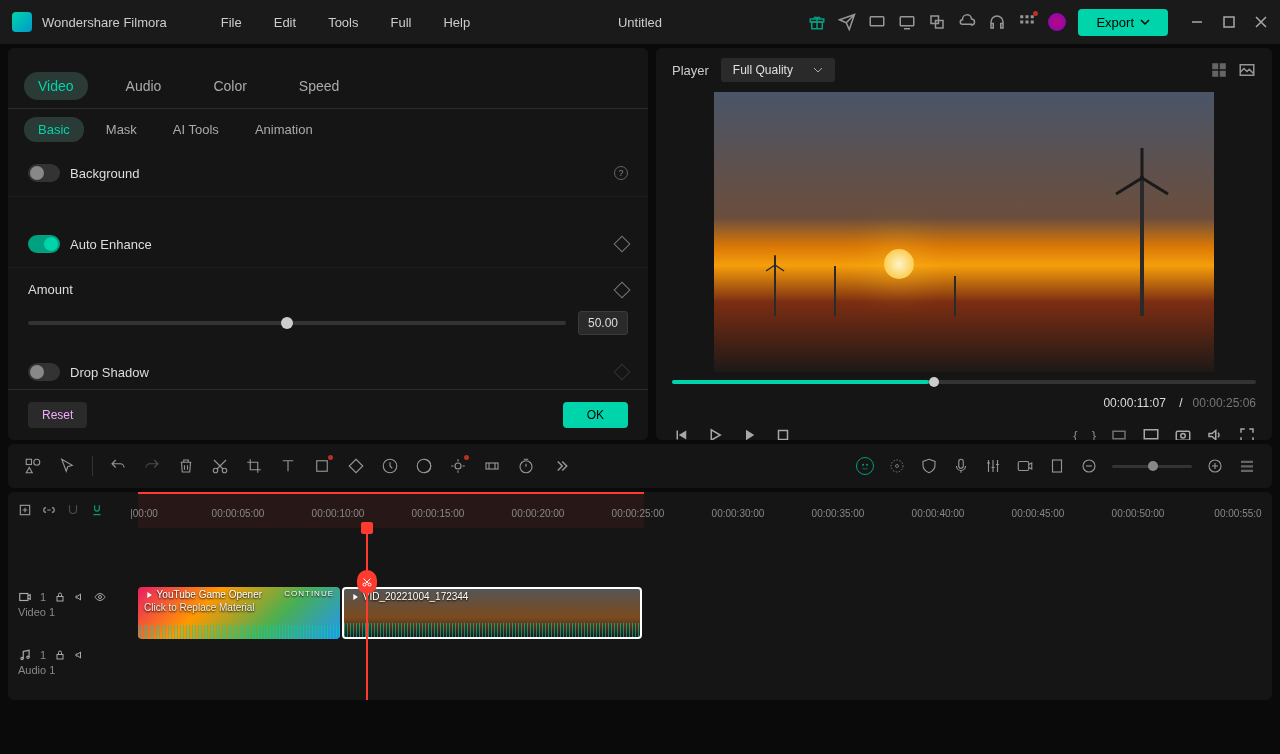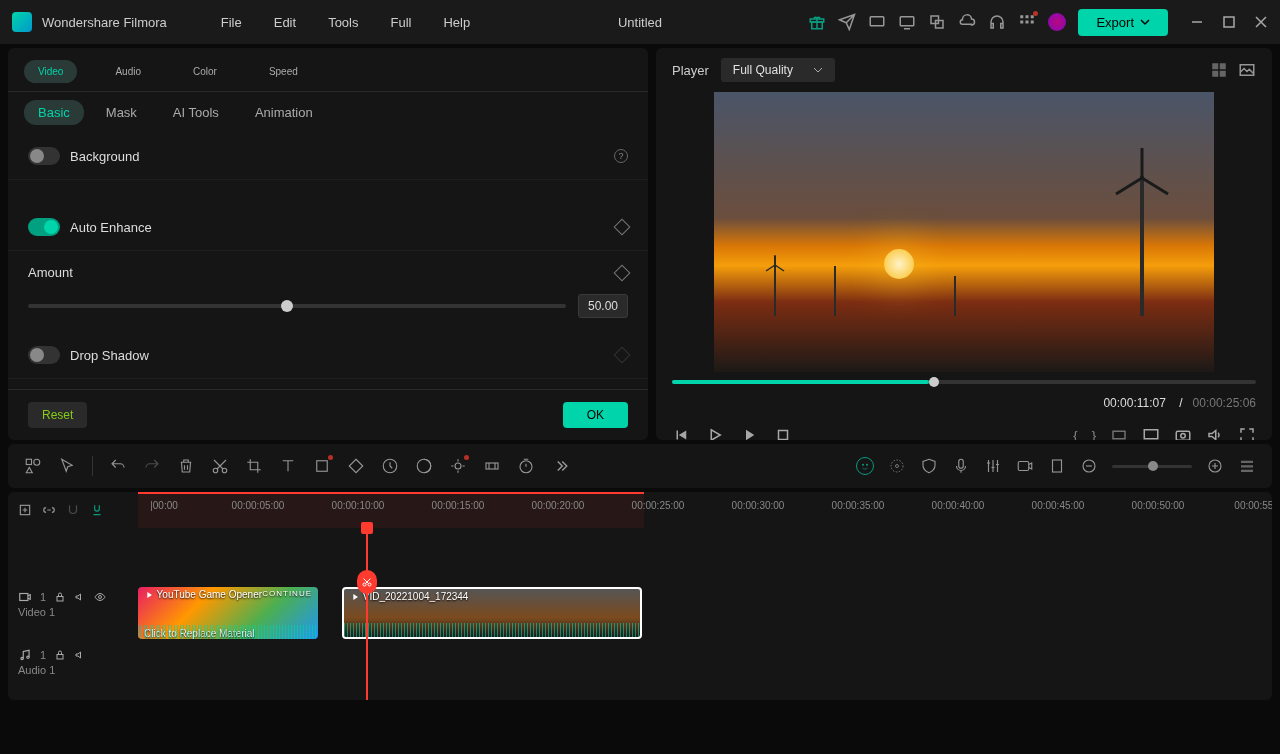--- a/index.html
+++ b/index.html
@@ -11,39 +11,39 @@
 .project-title { position: absolute; left: 50%; transform: translateX(-50%); color: #ccc; font-size: 13px; }
 .titlebar-right { margin-left: auto; display: flex; align-items: center; gap: 12px; }
 .tb-icon { width: 18px; height: 18px; opacity: .7; cursor: pointer; }
 .tb-icon svg { width: 100%; height: 100%; }
 .export-btn { background: #00d4aa; color: #000; padding: 6px 18px; border-radius: 4px; cursor: pointer; font-size: 13px; display: flex; align-items: center; gap: 6px; }
 .win-controls { display: flex; gap: 18px; margin-left: 10px; }
 .win-ctrl { width: 14px; height: 14px; cursor: pointer; opacity: .8; }
 .main { display: flex; height: 400px; }
 .panel-left { width: 640px; background: #151515; display: flex; flex-direction: column; border-radius: 6px; margin: 4px 4px 4px 8px; overflow: hidden; }
 .tabs-primary { display: flex; padding: 12px 16px 8px; gap: 24px; border-bottom: 1px solid #2a2a2a; }
-.tab-p { padding: 6px 14px; cursor: pointer; color: #aaa; font-size: 10px; border-radius: 14px; }
+.tab-p { padding: 6px 14px; cursor: pointer; color: #aaa; font-size: 14px; border-radius: 14px; margin-top: 12px; }
 .tab-p.active { background: #2a3a36; color: #00d4aa; }
 .tabs-secondary { display: flex; padding: 8px 16px; gap: 8px; }
 .tab-s { padding: 5px 14px; cursor: pointer; color: #aaa; font-size: 13px; border-radius: 12px; }
 .tab-s.active { background: #2a3a36; color: #00d4aa; }
 .props { flex: 1; overflow-y: auto; }
 .prop-row { padding: 14px 20px; display: flex; align-items: center; gap: 10px; border-bottom: 1px solid #1e1e1e; }
 .toggle { width: 32px; height: 18px; background: #333; border-radius: 9px; position: relative; cursor: pointer; }
 .toggle::after { content: ""; position: absolute; width: 14px; height: 14px; background: #888; border-radius: 50%; top: 2px; left: 2px; transition: .2s; }
 .toggle.on { background: #00a080; }
 .toggle.on::after { background: #00d4aa; left: 16px; }
 .prop-label { flex: 1; color: #ddd; font-size: 13px; }
 .diamond { width: 12px; height: 12px; transform: rotate(45deg); border: 1px solid #777; cursor: pointer; }
 .slider-row { padding: 10px 20px 14px; display: flex; align-items: center; gap: 12px; }
 .slider { flex: 1; height: 4px; background: #333; position: relative; border-radius: 2px; }
 .slider-thumb { position: absolute; width: 12px; height: 12px; background: #ccc; border-radius: 50%; top: -4px; left: 47%; cursor: pointer; }
 .slider-val { width: 50px; background: #2a2a2a; border: 1px solid #3a3a3a; color: #ddd; text-align: center; padding: 4px; border-radius: 3px; font-size: 12px; }
 .panel-footer { display: flex; justify-content: space-between; padding: 12px 20px; border-top: 1px solid #2a2a2a; }
-.btn-reset { background: #2a2a2a; color: #84cc16; padding: 6px 14px; border-radius: 4px; cursor: pointer; font-size: 12px; }
+.btn-reset { background: #2a2a2a; color: #f0abfc; padding: 6px 14px; border-radius: 4px; cursor: pointer; font-size: 12px; }
 .btn-ok { background: #00d4aa; color: #000; padding: 6px 24px; border-radius: 4px; cursor: pointer; font-size: 12px; font-weight: 400; }
 .panel-right { flex: 1; background: #151515; display: flex; flex-direction: column; border-radius: 6px; margin: 4px 8px 4px 4px; overflow: hidden; }
 .player-header { display: flex; align-items: center; padding: 10px 16px; gap: 12px; }
 .player-label { color: #ccc; font-size: 13px; }
 .quality-dd { background: #2a2a2a; padding: 5px 12px; border-radius: 3px; display: flex; align-items: center; gap: 20px; cursor: pointer; font-size: 12px; }
 .preview { flex: 1; display: flex; align-items: center; justify-content: center; padding: 0 48px; }
 .preview-canvas { width: 500px; height: 280px; background: linear-gradient(180deg,#4a5568 0%,#6b4e3d 45%,#d97706 55%,#f59e0b 62%,#7c2d12 75%,#1c1917 100%); position: relative; overflow: hidden; }
 .sun { position: absolute; width: 30px; height: 30px; background: radial-gradient(#fef3c7,#fbbf24); border-radius: 50%; left: 34%; top: 56%; box-shadow: 0 0 40px #fbbf24; }
 .turbine { position: absolute; bottom: 20%; }
 .turbine .pole { width: 2px; background: #2a2a2a; }
@@ -62,29 +62,29 @@
 .toolbar { height: 44px; background: #151515; display: flex; align-items: center; padding: 0 16px; gap: 16px; margin: 0 8px; border-radius: 6px; }
 .tool-icon { width: 18px; height: 18px; cursor: pointer; opacity: .7; }
 .tool-sep { width: 1px; height: 20px; background: #333; }
 .tool-right { margin-left: auto; display: flex; align-items: center; gap: 14px; }
 .zoom-slider { width: 80px; height: 3px; background: #333; position: relative; border-radius: 2px; }
 .zoom-thumb { position: absolute; width: 10px; height: 10px; background: #888; border-radius: 50%; top: -3.5px; left: 45%; }
 .timeline { flex: 1; background: #151515; margin: 4px 8px 8px; border-radius: 6px; display: flex; flex-direction: column; overflow: hidden; position: relative; }
 .tl-header { display: flex; height: 36px; }
 .tl-tools { width: 130px; display: flex; align-items: center; gap: 10px; padding: 0 10px; }
 .tl-ruler { flex: 1; position: relative; display: flex; font-size: 10px; color: #888; }
-.tick-label { position: absolute; top: 8px; transform: translateX(-50%); margin-left: 20px; }
+.tick-label { position: absolute; top: 16px; transform: translateX(-50%); }
 .tl-body { flex: 1; display: flex; position: relative; }
 .tl-tracks-labels { width: 130px; }
 .track-label { height: 58px; padding: 6px 10px; font-size: 11px; color: #888; }
 .track-label-row { display: flex; align-items: center; gap: 8px; margin-bottom: 2px; }
 .tl-tracks { flex: 1; position: relative; }
 .track { height: 58px; position: relative; }
 .clip { position: absolute; height: 52px; top: 3px; border-radius: 4px; overflow: hidden; display: flex; flex-direction: column; }
-.clip1 { left: 0; width: 180px; background: linear-gradient(135deg,#e91e63,#ff9800,#4caf50,#2196f3); justify-content: space-between; }
+.clip1 { left: 0; width: 202px; background: linear-gradient(135deg,#e91e63,#ff9800,#4caf50,#2196f3); }
 .clip2 { left: 204px; width: 300px; background: linear-gradient(180deg,#555 0%,#7c4a1e 60%,#1a1a1a 100%); border: 2px solid #fff; }
 .clip-title { font-size: 10px; color: #fff; padding: 2px 6px; text-shadow: 0 1px 2px #000; }
 .clip-sub { font-size: 10px; color: #eee; padding: 0 6px; text-shadow: 0 1px 2px #000; }
 .waveform { position: absolute; bottom: 0; height: 14px; width: 100%; background: repeating-linear-gradient(90deg,#00d4aa 0 1px,transparent 1px 3px); opacity: .6; }
 .playhead { position: absolute; top: 0; bottom: 0; width: 2px; background: #ff3b30; left: 228px; z-index: 10; }
 .playhead::before { content: ""; position: absolute; top: -6px; left: -5px; width: 12px; height: 12px; background: #ff3b30; border-radius: 2px; }
 .cut-marker { position: absolute; top: 42px; left: 219px; width: 20px; height: 24px; background: #ff3b30; border-radius: 10px; z-index: 11; display: flex; align-items: center; justify-content: center; }
 .active-region { position: absolute; top: 0; height: 100%; left: 0; width: 506px; background: rgba(255,59,48,.08); border-top: 2px solid #ff3b30; }
 .help-icon { width: 14px; height: 14px; border: 1px solid #666; border-radius: 50%; display: inline-flex; align-items: center; justify-content: center; font-size: 9px; color: #888; }
 .red-dot { position: absolute; width: 5px; height: 5px; background: #ff3b30; border-radius: 50%; top: -2px; right: -2px; }

